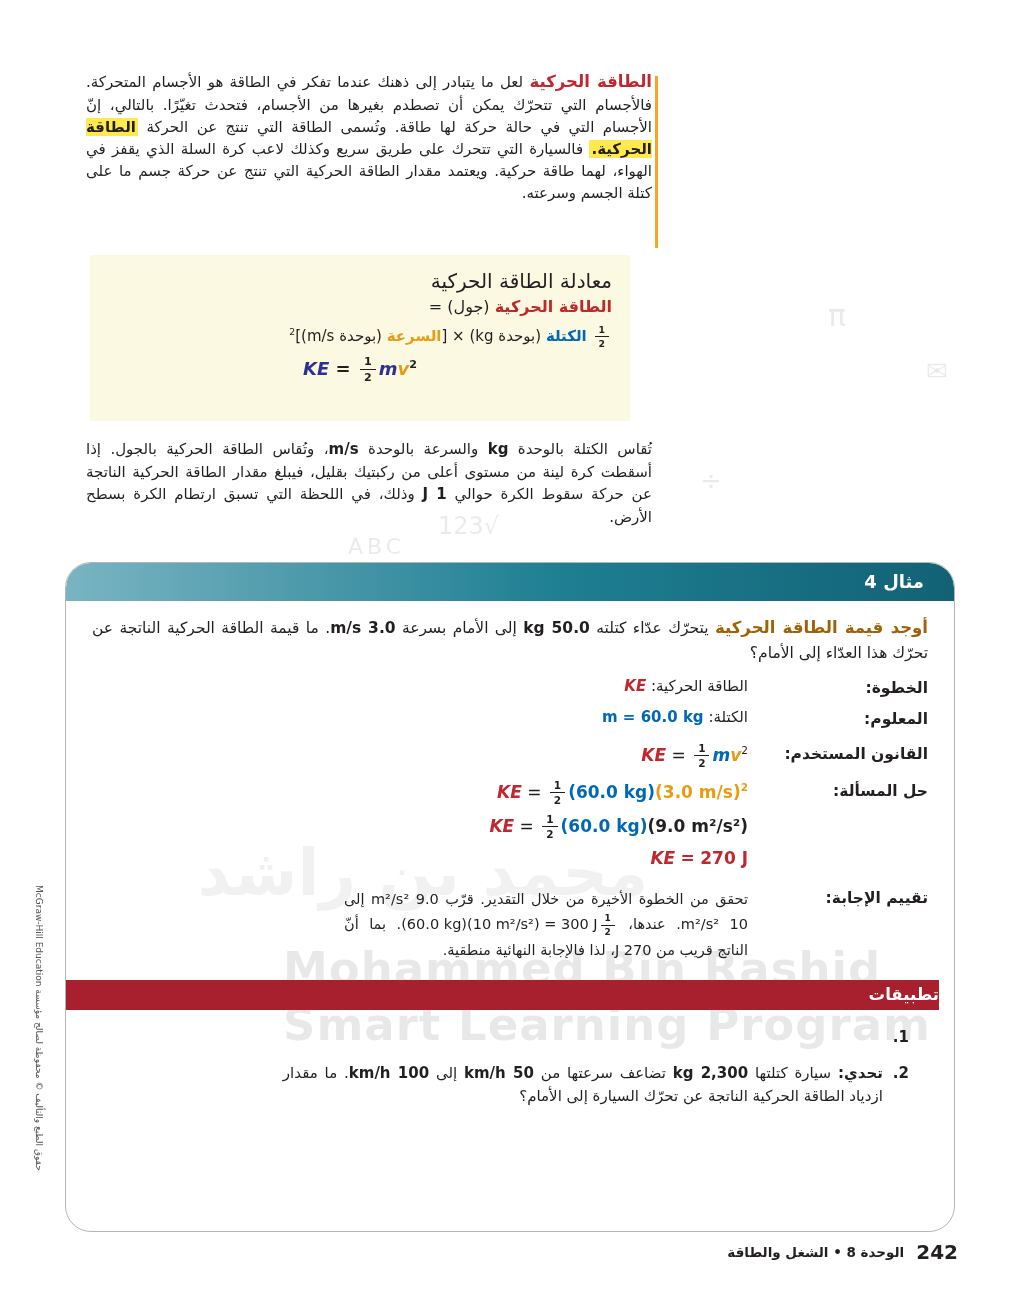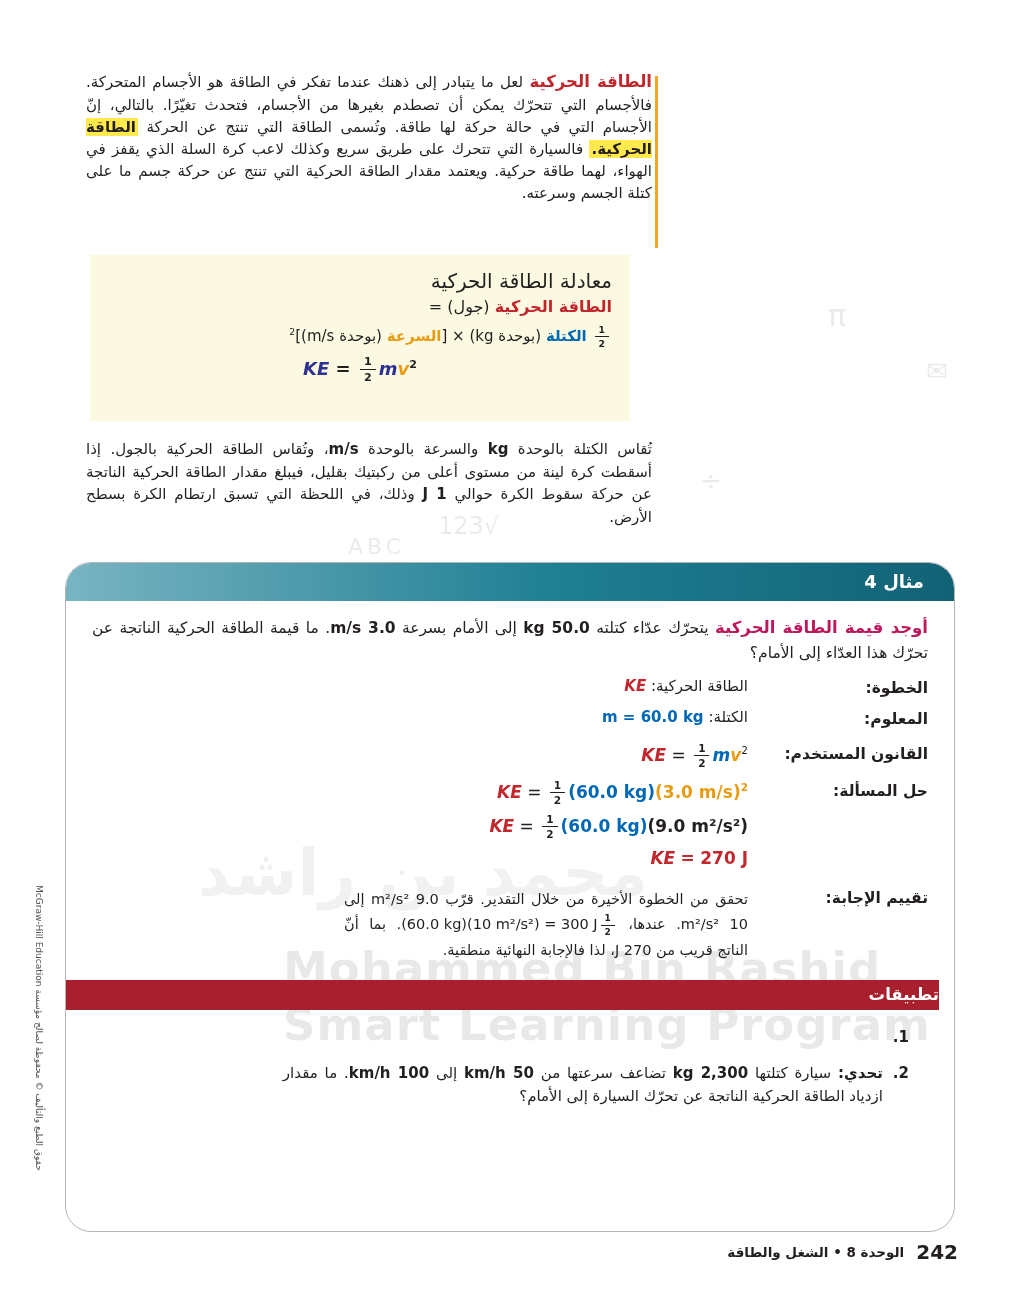--- a/index.html
+++ b/index.html
@@ -54,21 +54,21 @@
              font-size:15px;line-height:1.5;text-align:justify;}
 
   
   .example-box{position:absolute;top:562px;right:65px;width:890px;height:670px;
                border:1.5px solid #b5b5b5;border-radius:26px;background:transparent;overflow:hidden;}
   .ex-header{height:38px;border-radius:24px 24px 0 0;
              background:linear-gradient(to left,#126275,#1f7f93 45%,#79b4c2);
              color:#fff;font-size:18px;font-weight:bold;line-height:38px;padding-right:30px;}
   .ex-body{padding:14px 26px 6px;}
   .ex-title{font-size:15.5px;line-height:1.55;text-align:justify;margin-bottom:12px;}
-  .ex-title .t-lead{color:#be185d;font-weight:bold;font-size:16.5px;}
+  .ex-title .t-lead{color:#a16207;font-weight:bold;font-size:16.5px;}
   .ex-row{display:grid;grid-template-columns:180px 1fr;margin-bottom:11px;}
   .ex-label{font-weight:bold;font-size:15.5px;text-align:right;padding-top:2px;}
   .ex-content{text-align:right;font-size:15px;}
   .known-line{margin-bottom:6px;}
   .f17{font-size:17px;}
   .math-line{margin-bottom:8px;}
   .eval-text{max-width:404px;font-size:14.5px;line-height:1.75;text-align:justify;}
 
   
   .apps-bar{height:30px;line-height:30px;width:875px;margin-right:15px;

